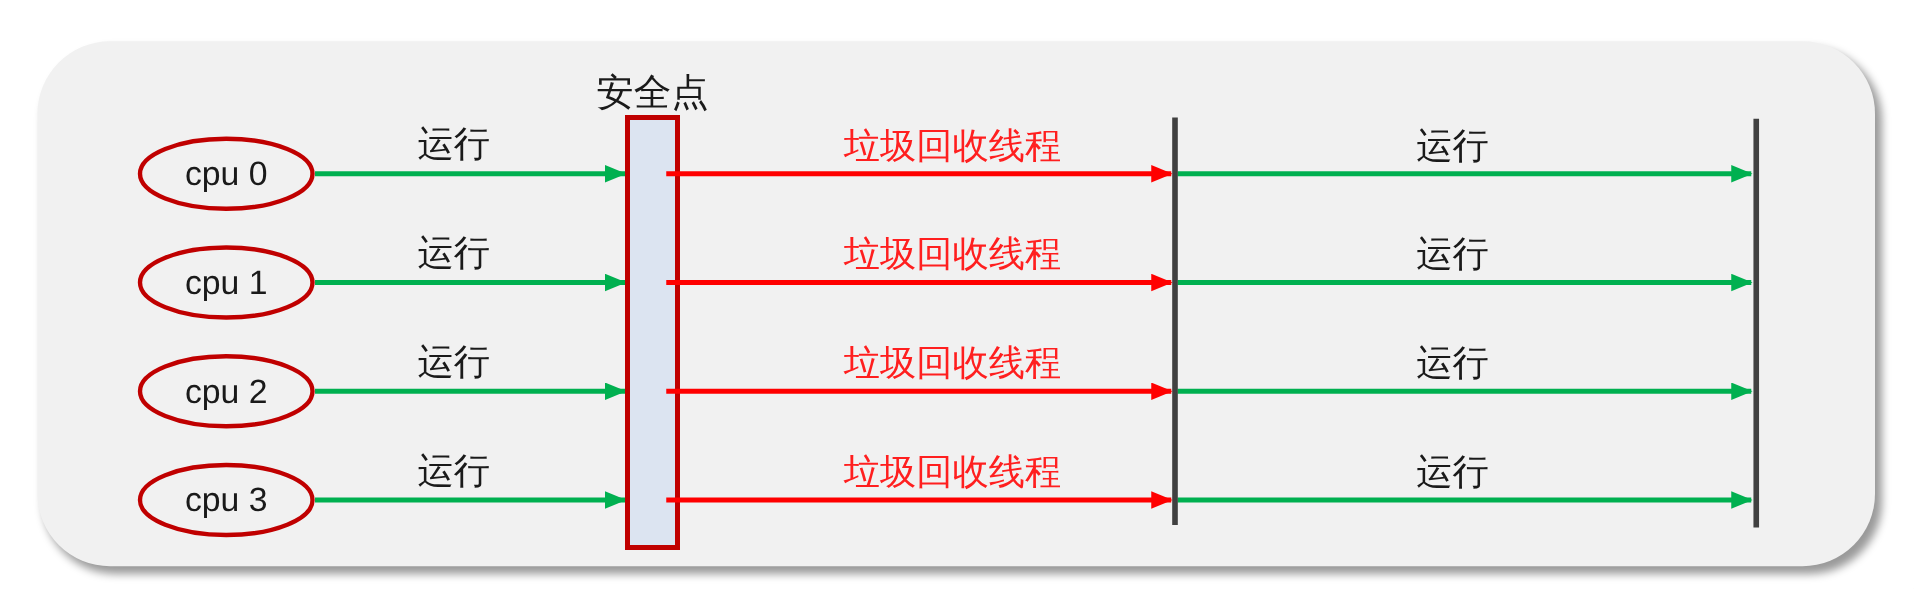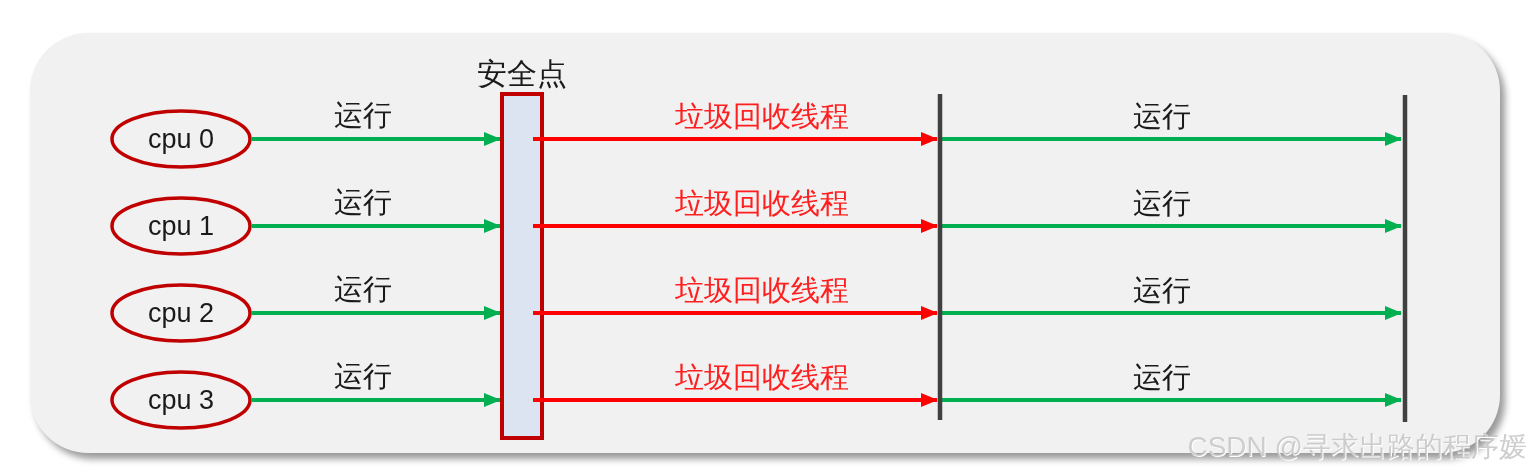--- a/index.html
+++ b/index.html
@@ -144,14 +144,13 @@
     <text class="cn-label" x="1162" y="213">运行</text>
     <line class="run-line" x1="942" y1="313" x2="1401" y2="313" marker-end="url(#ah-green)"></line>
     <text class="cn-label" x="1162" y="300">运行</text>
     <line class="run-line" x1="942" y1="400" x2="1401" y2="400" marker-end="url(#ah-green)"></line>
     <text class="cn-label" x="1162" y="387">运行</text>
 
     <line class="barrier" x1="940" y1="94" x2="940" y2="420"></line>
     <line class="barrier" x1="1405" y1="95" x2="1405" y2="422"></line>
   </svg>
 
-  <div class="watermark">CSDN @寻求出路的程序媛</div>
 </div>
 
 </body></html>

